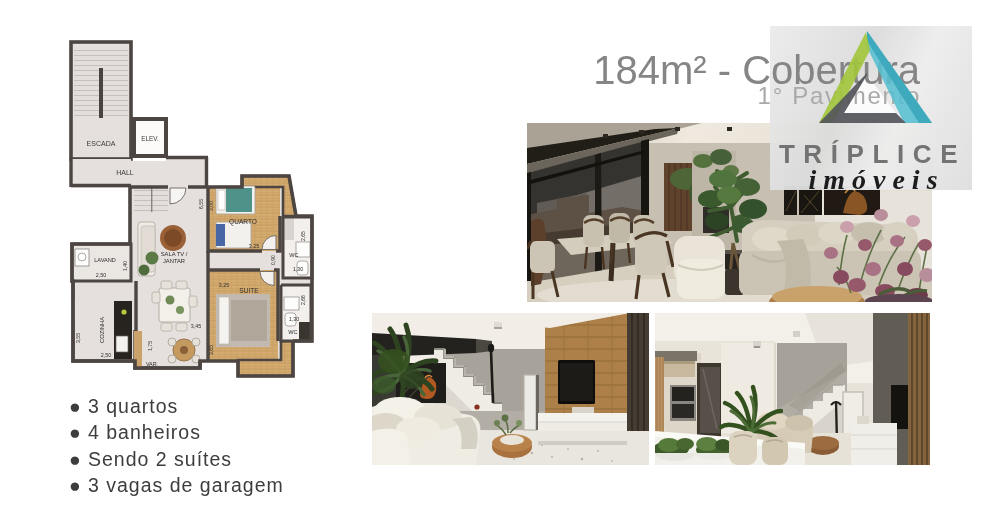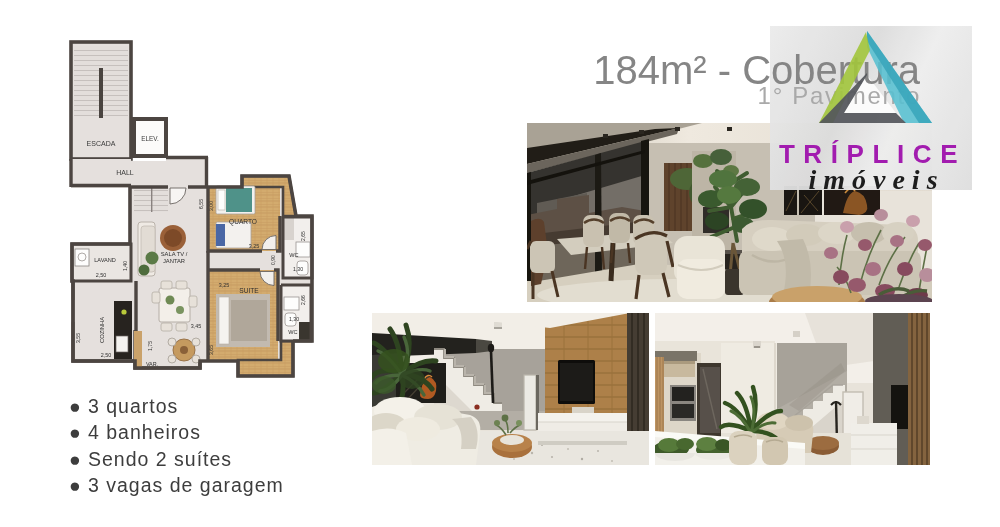--- a/index.html
+++ b/index.html
@@ -361,21 +361,21 @@
 
     <polygon points="97,5 162,97 134,97 97,21" fill="#56bfd0" fill-opacity="0.88"></polygon>
 
     <polygon points="97,5 162,97 149,97 97,15" fill="#38a5ba" fill-opacity="0.85"></polygon>
 
     <polygon points="96,6 49,97 63,97 100,24" fill="#a2c53c" fill-opacity="0.9"></polygon>
 
     <polygon points="49,97 97,47 97,49 74,87 126,87 136,97" fill="#54565b" fill-opacity="0.92"></polygon>
   </svg>
 
-  <div style="position:absolute;left:-14px;top:113px;width:233px;text-align:center;font-size:26px;font-weight:bold;color:#a21caf;letter-spacing:8.6px;">TRÍPLICE</div>
+  <div style="position:absolute;left:-14px;top:113px;width:233px;text-align:center;font-size:26px;font-weight:bold;color:#737373;letter-spacing:8.6px;">TRÍPLICE</div>
 
   <div style="position:absolute;left:0;top:138px;width:213px;text-align:center;font-family:'Liberation Serif',serif;font-style:italic;font-weight:bold;font-size:28px;color:#1d1d1d;letter-spacing:7px;">imóveis</div>
 </div>
 
 <div class="abs" style="left:66px;top:393px;font-size:19.5px;color:#3d3d3d;line-height:26.3px;letter-spacing:1px;">
   <div style="position:relative;padding-left:22px;"><span style="position:absolute;left:3px;letter-spacing:0;">●</span>3 quartos</div>
   <div style="position:relative;padding-left:22px;"><span style="position:absolute;left:3px;letter-spacing:0;">●</span>4 banheiros</div>
   <div style="position:relative;padding-left:22px;"><span style="position:absolute;left:3px;letter-spacing:0;">●</span>Sendo 2 suítes</div>
   <div style="position:relative;padding-left:22px;"><span style="position:absolute;left:3px;letter-spacing:0;">●</span>3 vagas de garagem</div>
 </div>

